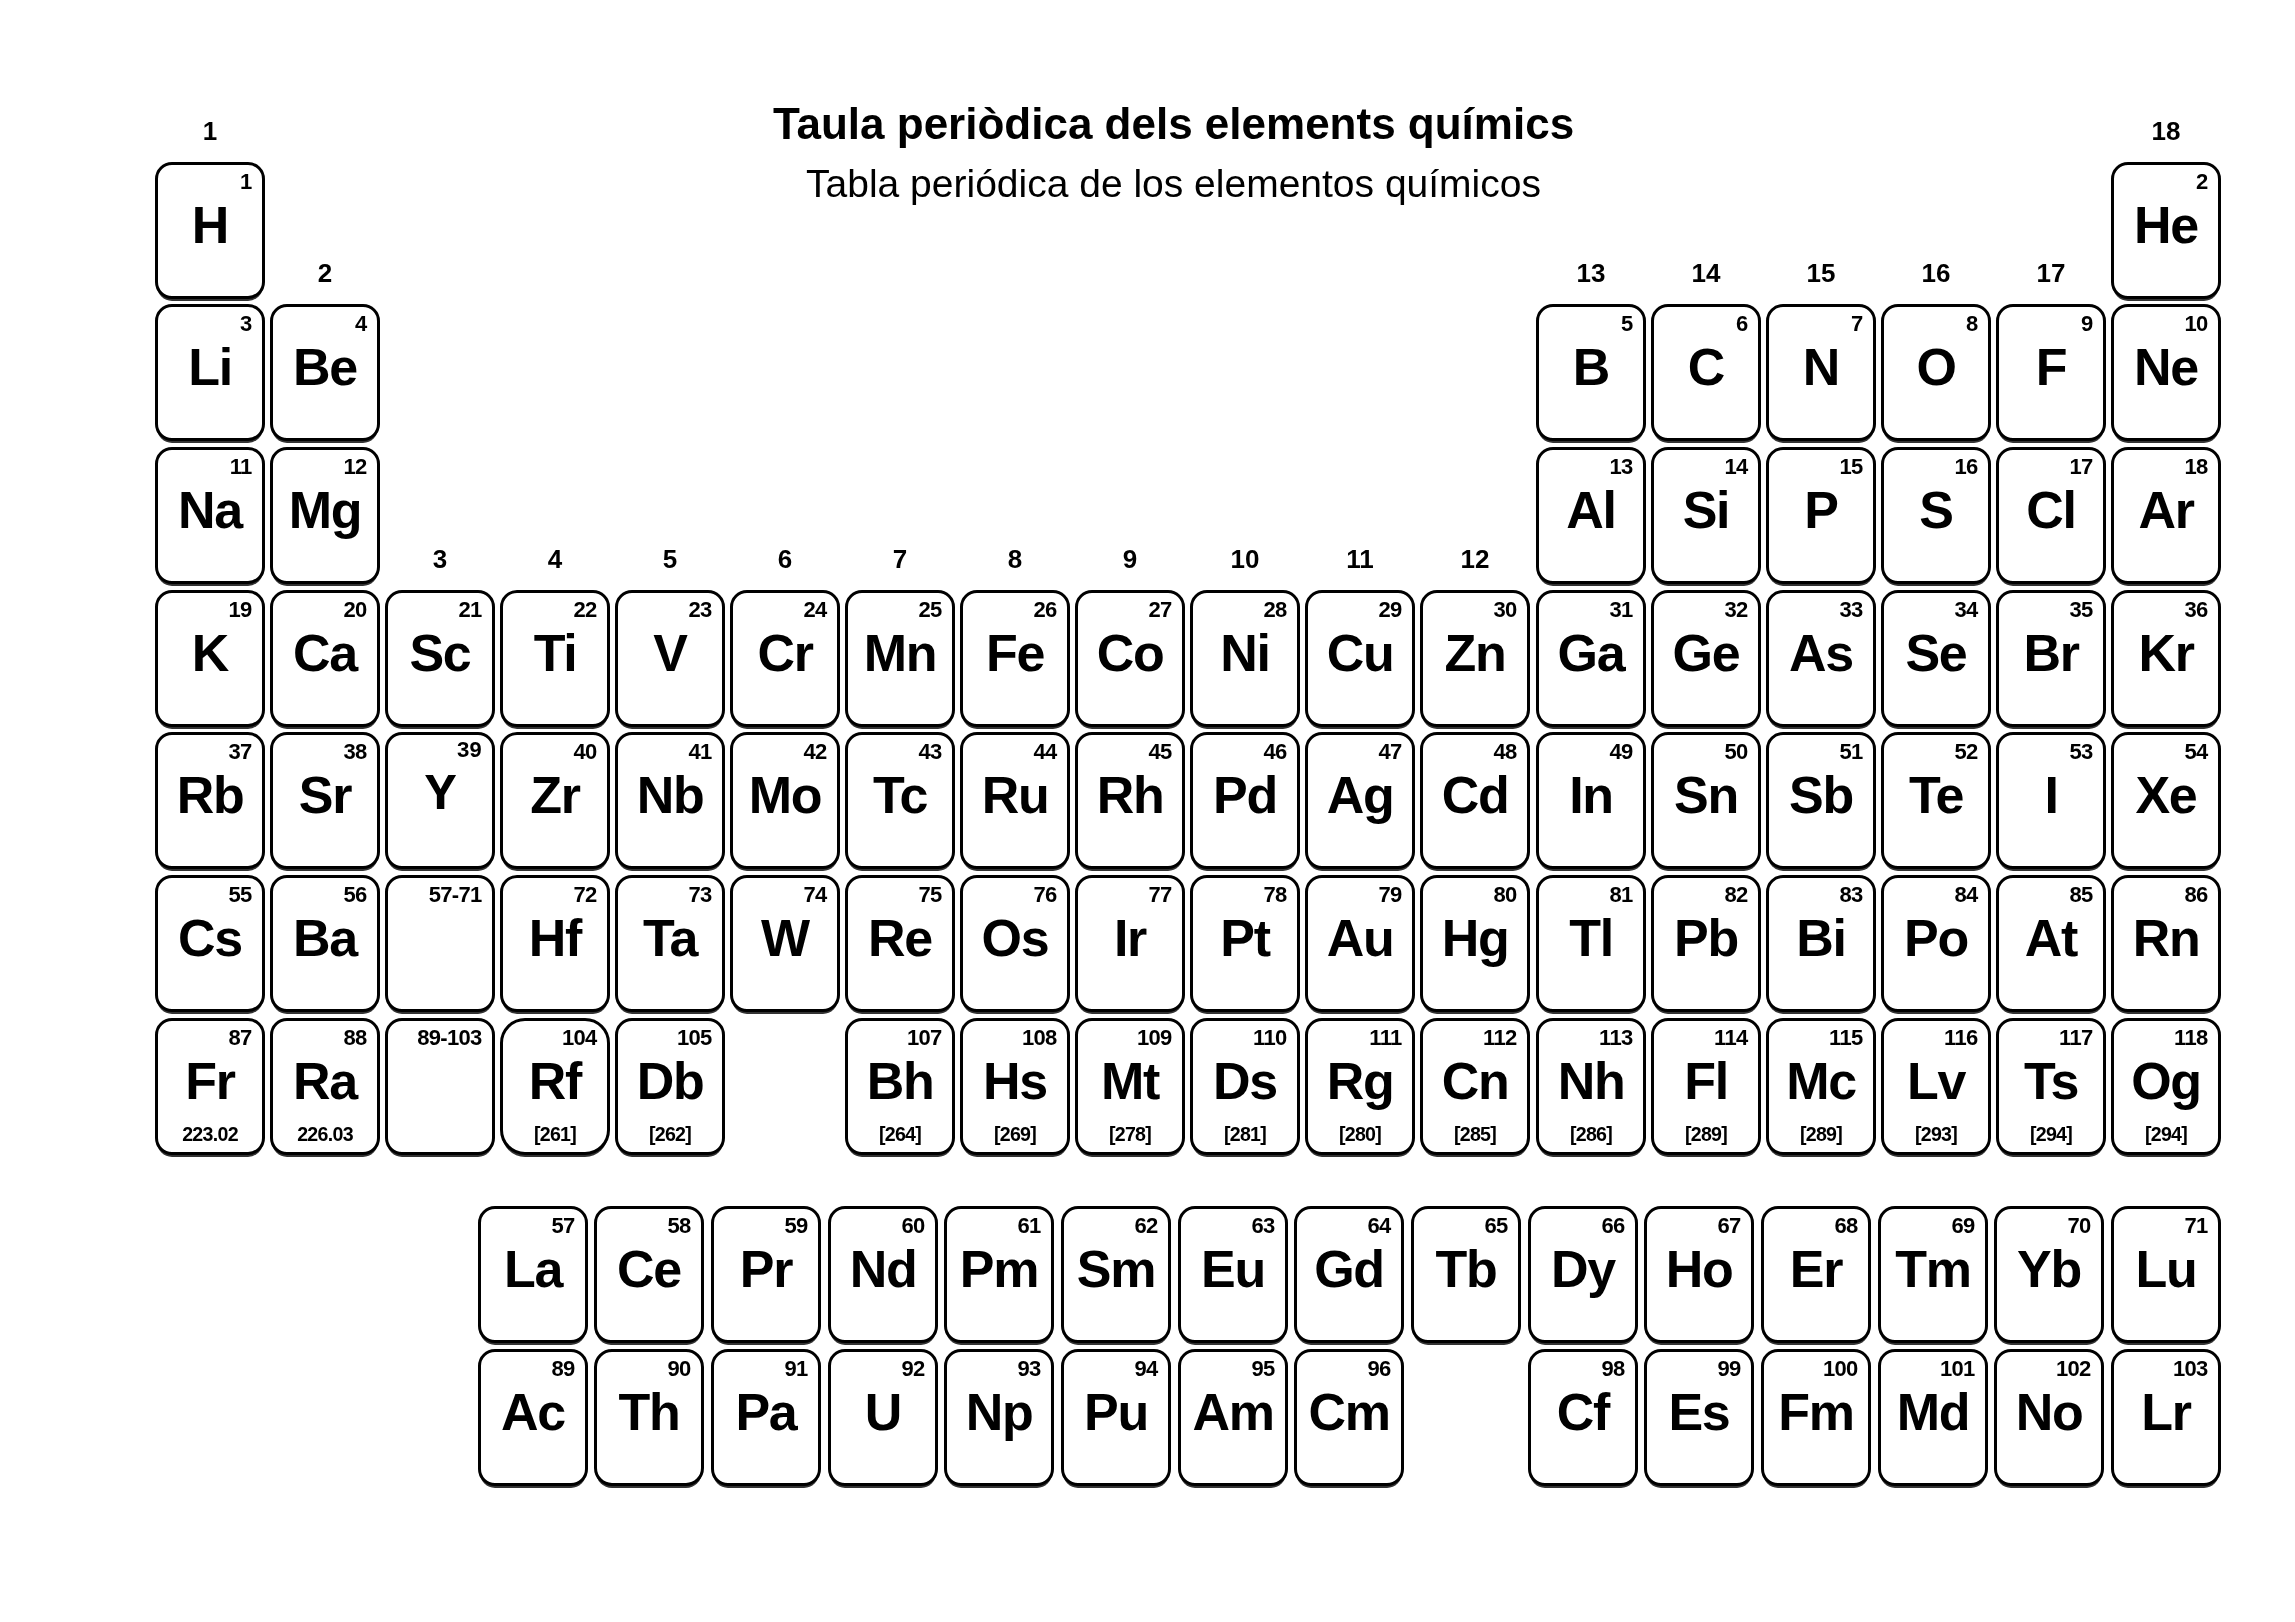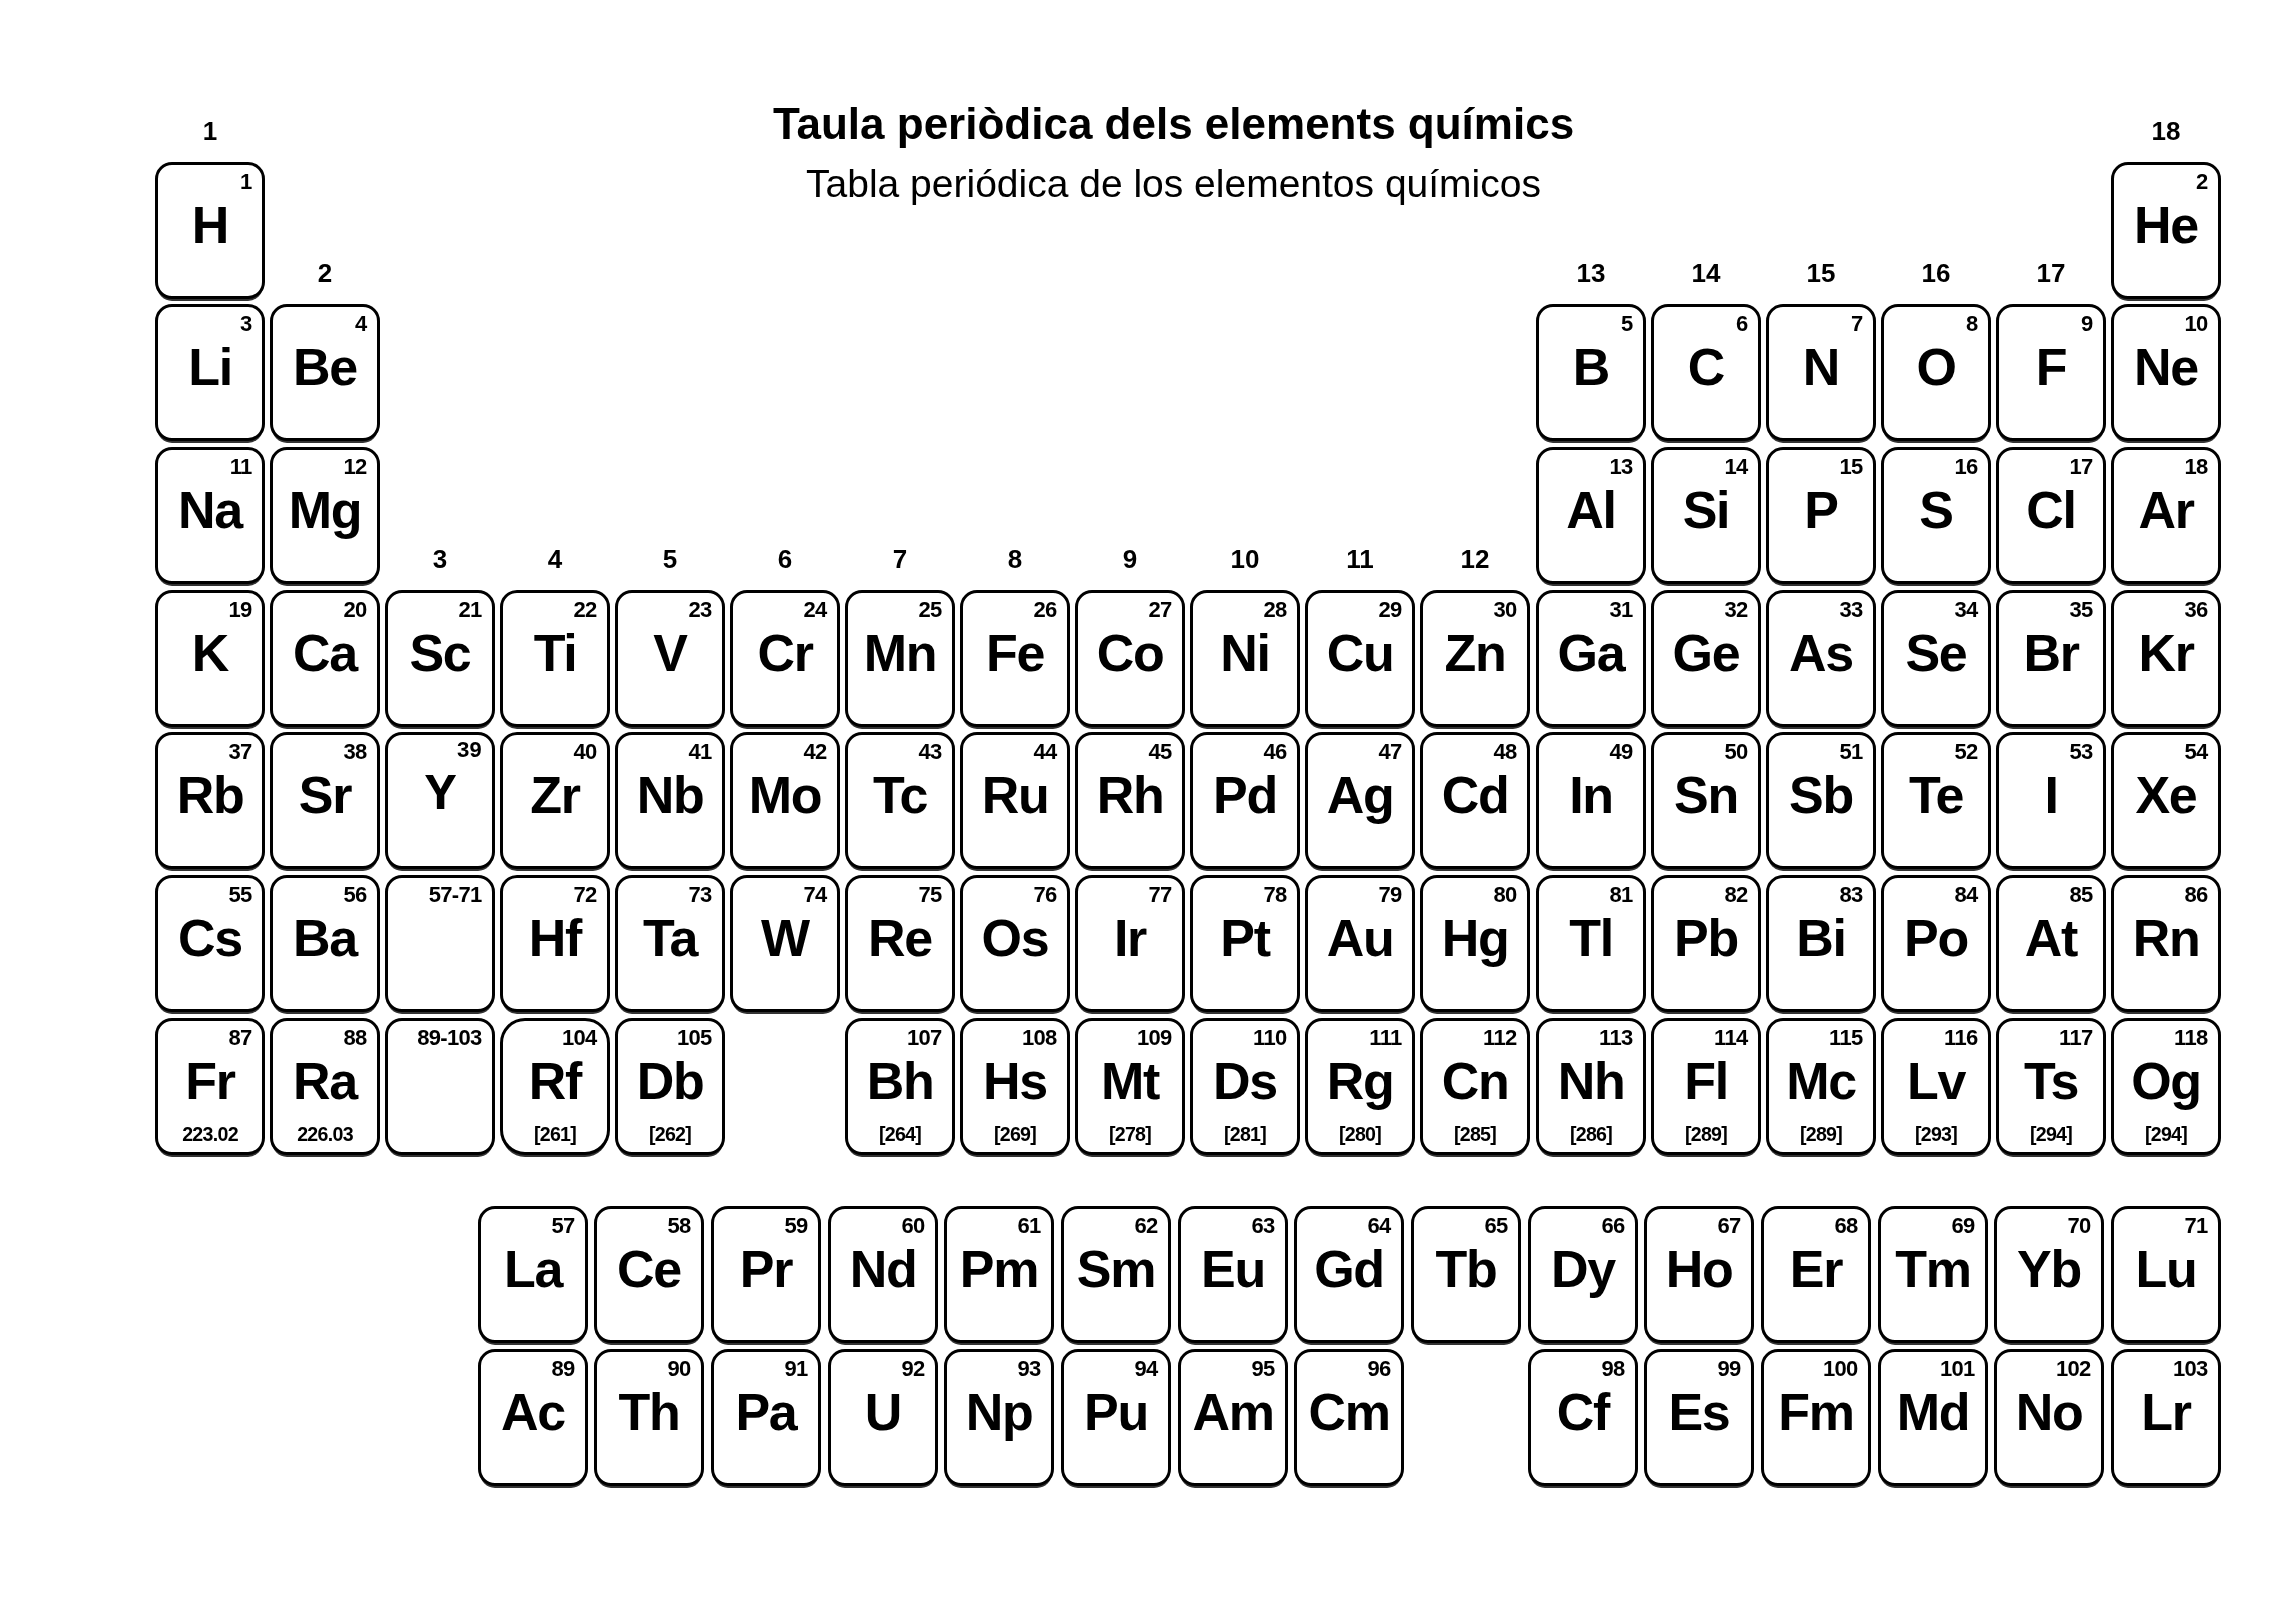--- a/index.html
+++ b/index.html
@@ -537,21 +537,21 @@
       <span class="sym">Yb</span>
     </div>
     <div class="cell" style="left: 2111px; top: 1206px;">
       <span class="num">71</span>
       <span class="sym">Lu</span>
     </div>
     <div class="cell" style="left: 478px; top: 1349px;">
       <span class="num">89</span>
       <span class="sym">Ac</span>
     </div>
-    <div class="cell" style="left: 594px; top: 1349px;">
+    <div class="cell" style="left: 594px; top: 1349px; border-radius: 18px;">
       <span class="num">90</span>
       <span class="sym">Th</span>
     </div>
     <div class="cell" style="left: 711px; top: 1349px;">
       <span class="num">91</span>
       <span class="sym">Pa</span>
     </div>
     <div class="cell" style="left: 828px; top: 1349px;">
       <span class="num">92</span>
       <span class="sym">U</span>

